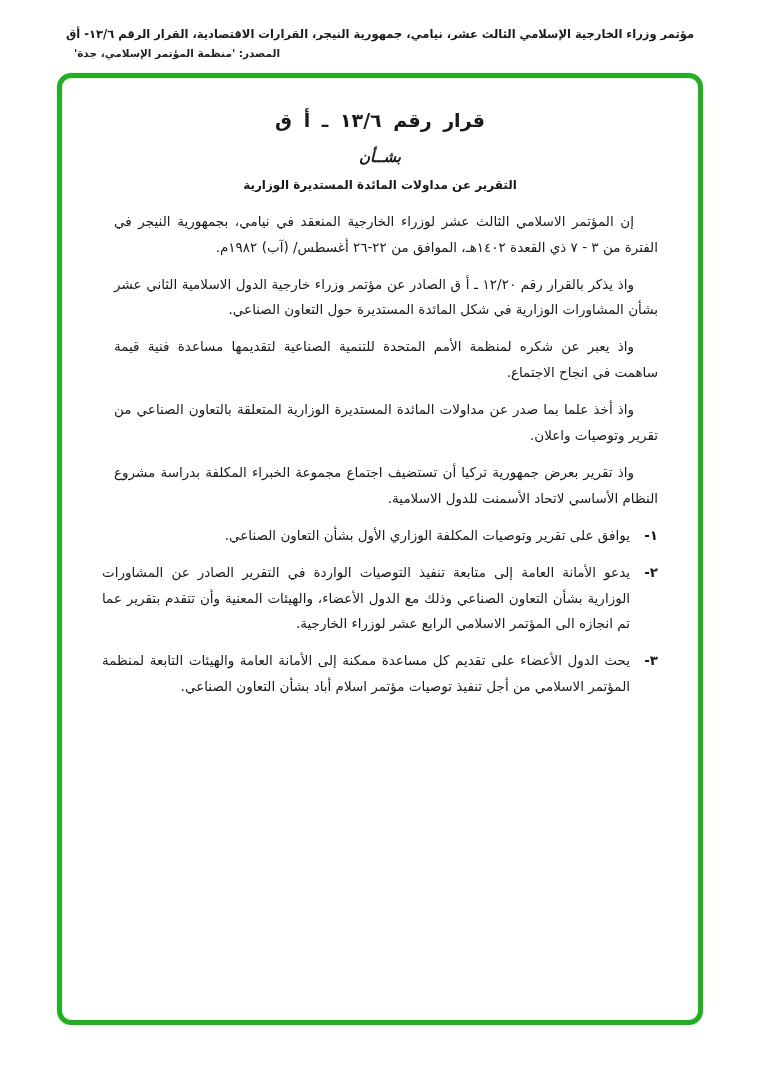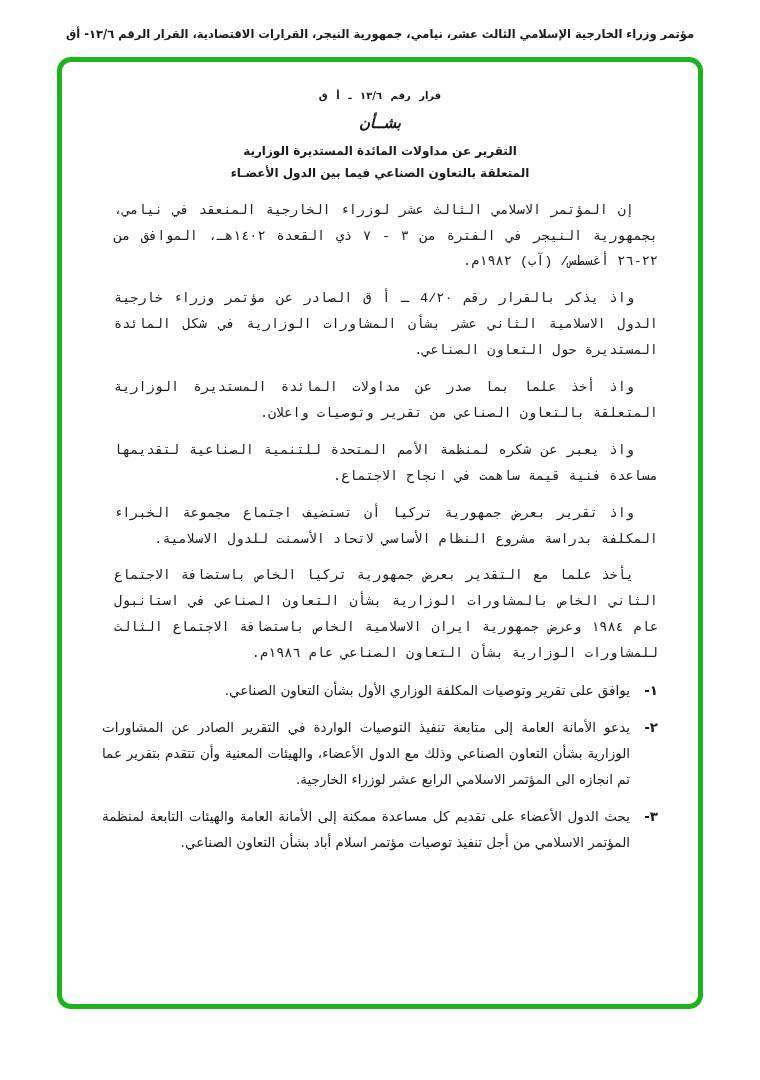--- a/index.html
+++ b/index.html
@@ -57,42 +57,41 @@
     font-size: 13.5px;
     line-height: 1.92;
     text-align: justify;
   }
   
   .title-block {
     text-align: center;
     margin-bottom: 14px;
   }
   .title-line1 {
-    font-size: 10px;
+    font-size: 19px;
     font-weight: bold;
     word-spacing: 5px;
     margin: 0 0 4px 0;
   }
   .title-line2 {
     font-size: 15px;
     font-weight: bold;
     margin: 0 0 4px 0;
     font-style: italic;
   }
   .title-line3, .title-line4 {
     font-size: 12px;
     font-weight: bold;
     margin: 0 0 3px 0;
     line-height: 1.6;
   }
   
   .para {
     margin: 0 0 11px 12px;
     text-indent: 24px;
-    font-family: Liberation Mono, monospace;
   }
   
   .item {
     display: flex;
     direction: rtl;
     margin: 0 0 11px 0;
   }
   .item-num {
     flex: 0 0 28px;
     font-weight: bold;
@@ -102,38 +101,37 @@
     text-align: justify;
   }
 </style>
 </head>
 <body>
 
 <div class="page">
 
   <div class="top-header">
     <div class="line1">مؤتمر وزراء الخارجية الإسلامي الثالث عشر، نيامي، جمهورية النيجر، القرارات الاقتصادية، القرار الرقم ١٣/٦- أق</div>
+    <div class="line2">المصدر: 'منظمة المؤتمر الإسلامي، جدة'</div>
   </div>
 
   <div class="scan-frame">
     <div class="doc">
 
       <div class="title-block">
         <p class="title-line1">قرار رقم ١٣/٦ ـ أ ق</p>
         <p class="title-line2">بشــأن</p>
         <p class="title-line3">التقرير عن مداولات المائدة المستديرة الوزارية</p>
-        <p class="title-line4">المتعلقة بالتعاون الصناعي فيما بين الدول الأعضـاء</p>
       </div>
 
       <p class="para">إن المؤتمر الاسلامي الثالث عشر لوزراء الخارجية المنعقد في نيامي، بجمهورية النيجر في الفترة من ٣ - ٧ ذي القعدة ١٤٠٢هـ، الموافق من ٢٢-٢٦ أغسطس/ (آب) ١٩٨٢م.</p>
-      <p class="para">واذ يذكر بالقرار رقم 4/٢٠ ـ أ ق الصادر عن مؤتمر وزراء خارجية الدول الاسلامية الثاني عشر بشأن المشاورات الوزارية في شكل المائدة المستديرة حول التعاون الصناعي.</p>
+      <p class="para">واذ يذكر بالقرار رقم ١٢/٢٠ ـ أ ق الصادر عن مؤتمر وزراء خارجية الدول الاسلامية الثاني عشر بشأن المشاورات الوزارية في شكل المائدة المستديرة حول التعاون الصناعي.</p>
+      <p class="para">واذ يعبر عن شكره لمنظمة الأمم المتحدة للتنمية الصناعية لتقديمها مساعدة فنية قيمة ساهمت في انجاح الاجتماع.</p>
       <p class="para">واذ أخذ علما بما صدر عن مداولات المائدة المستديرة الوزارية المتعلقة بالتعاون الصناعي من تقرير وتوصيات واعلان.</p>
-      <p class="para">واذ يعبر عن شكره لمنظمة الأمم المتحدة للتنمية الصناعية لتقديمها مساعدة فنية قيمة ساهمت في انجاح الاجتماع.</p>
       <p class="para">واذ تقرير بعرض جمهورية تركيا أن تستضيف اجتماع مجموعة الخبراء المكلفة بدراسة مشروع النظام الأساسي لاتحاد الأسمنت للدول الاسلامية.</p>
-      <p class="para">يأخذ علما مع التقدير بعرض جمهورية تركيا الخاص باستضافة الاجتماع الثاني الخاص بالمشاورات الوزارية بشأن التعاون الصناعي في استانبول عام ١٩٨٤ وعرض جمهورية ايران الاسلامية الخاص باستضافة الاجتماع الثالث للمشاورات الوزارية بشأن التعاون الصناعي عام ١٩٨٦م.</p>
 
       <div class="item">
         <span class="item-num">١-</span>
         <span class="item-text">يوافق على تقرير وتوصيات المكلفة الوزاري الأول بشأن التعاون الصناعي.</span>
       </div>
       <div class="item">
         <span class="item-num">٢-</span>
         <span class="item-text">يدعو الأمانة العامة إلى متابعة تنفيذ التوصيات الواردة في التقرير الصادر عن المشاورات الوزارية بشأن التعاون الصناعي وذلك مع الدول الأعضاء، والهيئات المعنية وأن تتقدم بتقرير عما تم انجازه الى المؤتمر الاسلامي الرابع عشر لوزراء الخارجية.</span>
       </div>
       <div class="item">

